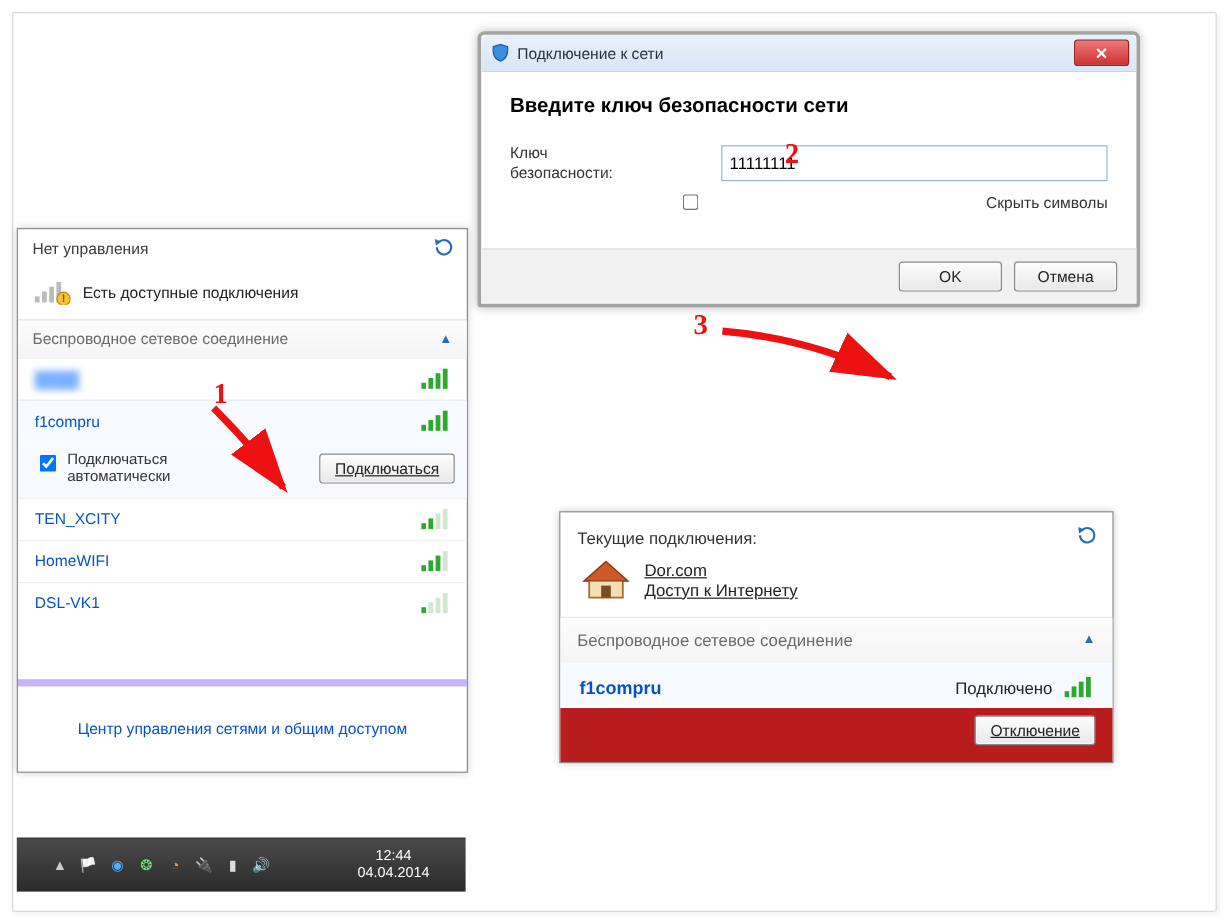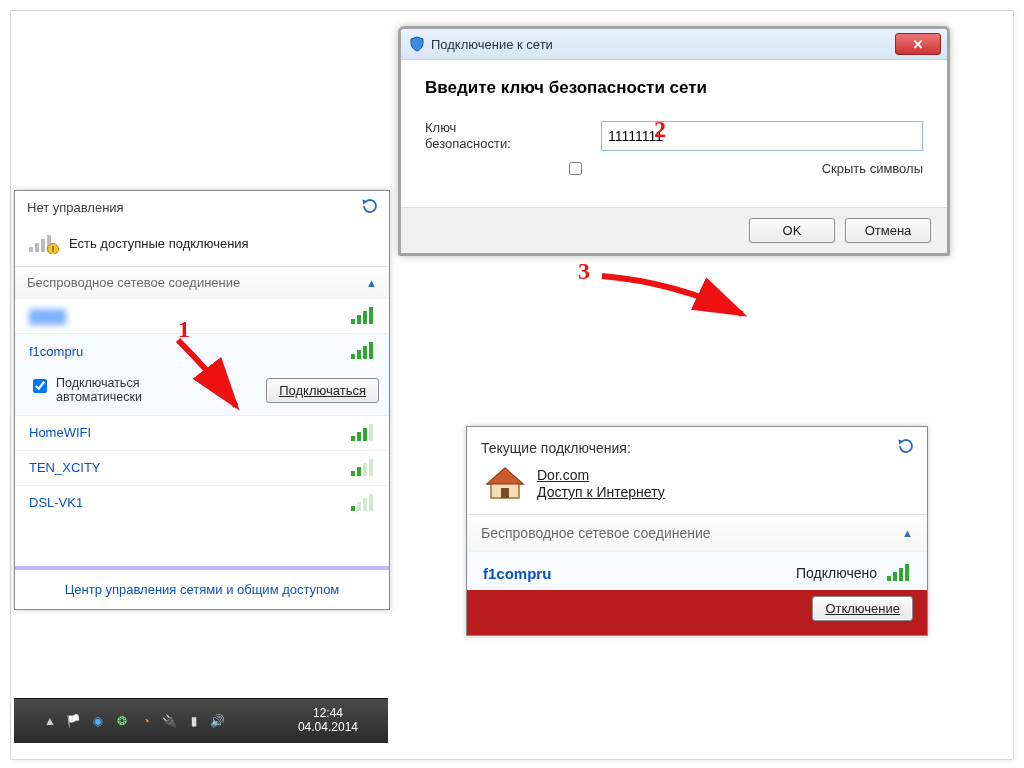--- a/index.html
+++ b/index.html
@@ -77,22 +77,22 @@
     background: linear-gradient(#fdfdfd,#e8e8e8);
     border: 1px solid #8a8a8a;
     border-radius: 3px;
     padding: 4px 12px;
     font-size: 13px;
     color: #222;
     cursor: pointer;
     box-shadow: inset 0 0 0 1px rgba(255,255,255,.6);
   }
   .wifi-footer {
-    border-top: 4px solid #c4b5fd;
-    padding: 12px 10px;
+    border-top: 6px solid #c4b5fd;
+    padding: 28px 10px;
     text-align: center;
   }
   .wifi-footer a { color: #0a52c2; text-decoration: none; font-size: 13px; }
 
   
   .taskbar {
     position: absolute;
     left: 14px; top: 698px;
     width: 374px; height: 44px;
     background: linear-gradient(#4a4a4a,#2b2b2b);
@@ -269,37 +269,37 @@
         <input type="checkbox" checked="" style="">
         <span style="white-space:pre-line;">Подключаться
 автоматически</span>
       </label>
       <button class="win7-btn">
         <span style="text-decoration:underline;text-decoration-color:#222;display:inline-block;">Подключаться</span>
       </button>
     </div>
 
     <div class="net-item">
+      <span class="net-name">TEN_XCITY</span>
+      <span class="sig-mini">
+        <svg viewBox="0 0 26 18">
+            <rect x="0" y="12" width="4" height="5" fill="#2fa82f"></rect>
+            <rect x="6" y="8" width="4" height="9" fill="#2fa82f"></rect>
+            <rect x="12" y="4" width="4" height="13" fill="#cfe8cf"></rect>
+            <rect x="18" y="0" width="4" height="17" fill="#cfe8cf"></rect>
+          </svg>
+      </span>
+    </div>
+    <div class="net-item">
       <span class="net-name">HomeWIFI</span>
       <span class="sig-mini">
         <svg viewBox="0 0 26 18">
             <rect x="0" y="12" width="4" height="5" fill="#2fa82f"></rect>
             <rect x="6" y="8" width="4" height="9" fill="#2fa82f"></rect>
             <rect x="12" y="4" width="4" height="13" fill="#2fa82f"></rect>
-            <rect x="18" y="0" width="4" height="17" fill="#cfe8cf"></rect>
-          </svg>
-      </span>
-    </div>
-    <div class="net-item">
-      <span class="net-name">TEN_XCITY</span>
-      <span class="sig-mini">
-        <svg viewBox="0 0 26 18">
-            <rect x="0" y="12" width="4" height="5" fill="#2fa82f"></rect>
-            <rect x="6" y="8" width="4" height="9" fill="#2fa82f"></rect>
-            <rect x="12" y="4" width="4" height="13" fill="#cfe8cf"></rect>
             <rect x="18" y="0" width="4" height="17" fill="#cfe8cf"></rect>
           </svg>
       </span>
     </div>
     <div class="net-item">
       <span class="net-name">DSL-VK1</span>
       <span class="sig-mini">
         <svg viewBox="0 0 26 18">
             <rect x="0" y="12" width="4" height="5" fill="#2fa82f"></rect>
             <rect x="6" y="8" width="4" height="9" fill="#cfe8cf"></rect>

